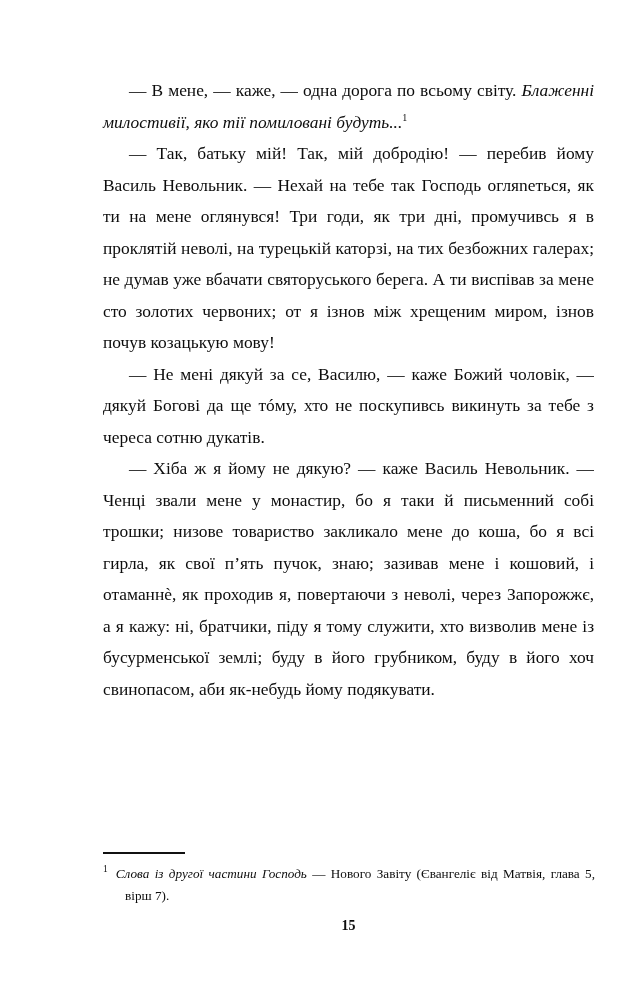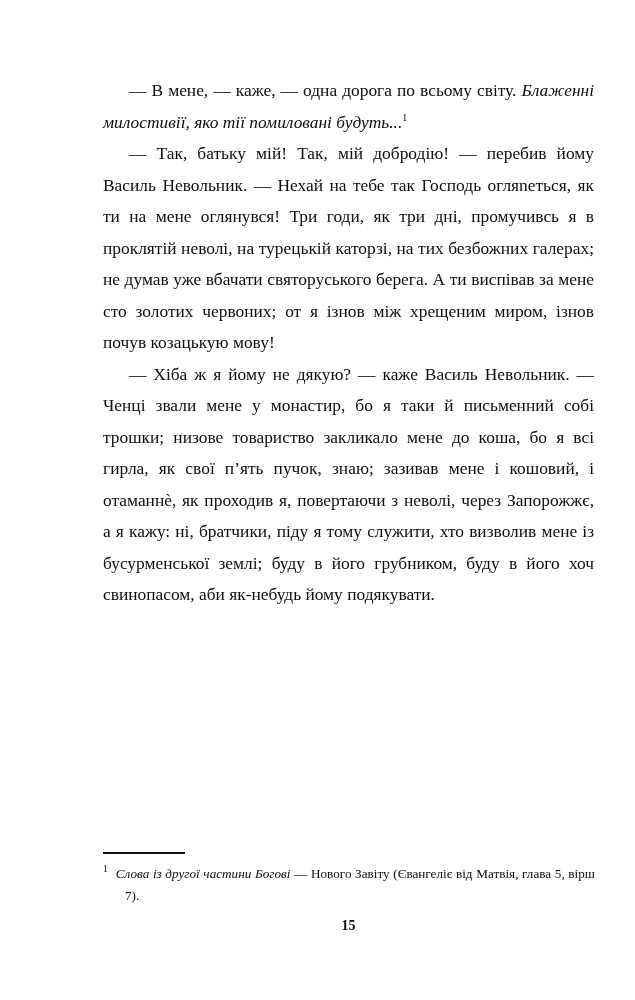--- a/index.html
+++ b/index.html
@@ -88,30 +88,33 @@
   <div class="body-text">
 
     <p class="para">
       <span>— В мене, — каже, — одна дорога по всьому світу. </span><span class="italic">Блаженні милостивії, яко тії помиловані будуть</span><span class="italic">...</span><span class="sup">1</span>
     </p>
 
     <p class="para">
       <span>— Так, батьку мій! Так, мій добродію! — перебив йому Василь Невольник. — Нехай на тебе так Господь огляneться, як ти на мене оглянувся! Три годи, як три дні, промучивсь я в проклятій неволі, на турецькій каторзі, на тих безбожних галерах; не думав уже вбачати святоруського берега. А ти виспівав за мене сто золотих червоних; от я ізнов між хрещеним миром, ізнов почув козацькую мову!</span>
     </p>
 
+    <p class="para">
+      <span>— Не мені дякуй за се, Василю, — каже Божий чоловік, — дякуй Богові да ще тóму, хто не поскупивсь викинуть за тебе з череса сотню дукатів.</span>
+    </p>
 
     <p class="para">
       <span>— Хіба ж я йому не дякую? — каже Василь Невольник. — Ченці звали мене у монастир, бо я таки й письменний собі трошки; низове товариство закликало мене до коша, бо я всі гирла, як свої п’ять пучок, знаю; зазивав мене і кошовий, і отаманнѐ, як проходив я, повертаючи з неволі, через Запорожжє, а я кажу: ні, братчики, піду я тому служити, хто визволив мене із бусурменської землі; буду в його грубником, буду в його хоч свинопасом, аби як-небудь йому подякувати.</span>
     </p>
 
 
   </div>
 
   <div class="footnote-area">
     <div class="footnote-rule"></div>
     <div class="footnote-text">
-      <span class="fn-mark">1</span><span class="italic">Слова із другої частини Богові</span><span> — Нового Завіту (Євангеліє від Матвія, глава 5, вірш 7).</span>
+      <span class="fn-mark">1</span><span class="italic">Слова із другої частини Господь</span><span> — Нового Завіту (Євангеліє від Матвія, глава 5, вірш 7).</span>
     </div>
   </div>
 
   <div class="page-number">15</div>
 
 </div>
 
 </body></html>

